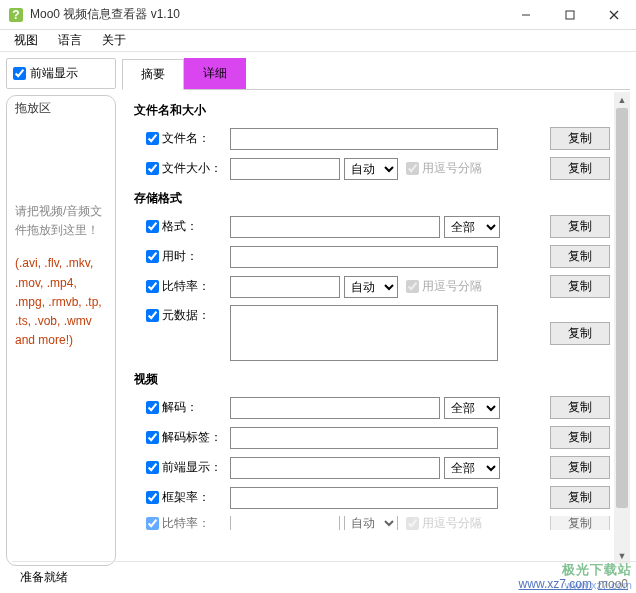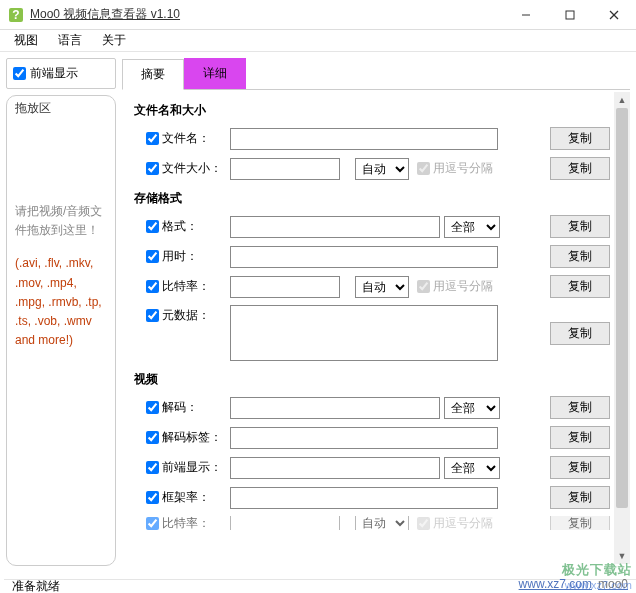--- a/index.html
+++ b/index.html
@@ -1,20 +1,20 @@
 <!DOCTYPE html>
 <html><head>
 <meta charset="utf-8">
 <style>
 * { box-sizing: border-box; margin: 0; padding: 0; font-family: "Microsoft YaHei", "SimSun", sans-serif; font-size: 12px; }
 body { background: #fff; width: 636px; height: 593px; overflow: hidden; position: relative; }
 
 .titlebar { height: 30px; display: flex; align-items: center; padding-left: 8px; border-bottom: 1px solid #ddd; }
 .titlebar .app-icon { width: 16px; height: 16px; margin-right: 6px; }
-.titlebar .title { flex: 1; font-size: 12px; color: #333; text-decoration: underline; }
+.titlebar .title { flex: 1; font-size: 12px; color: #333; }
 .titlebar .win-btn { width: 44px; height: 30px; display: flex; align-items: center; justify-content: center; color: #333; }
 
 .menubar { height: 22px; display: flex; align-items: center; padding-left: 6px; gap: 4px; border-bottom: 1px solid #e5e5e5; }
 .menubar .menu-item { padding: 2px 8px; cursor: default; }
 
 .body-area { display: flex; height: 520px; padding: 6px; gap: 6px; }
 
 .left-panel { width: 110px; display: flex; flex-direction: column; gap: 6px; }
 .front-box { border: 1px solid #ccc; border-radius: 2px; padding: 6px 6px; }
 .drop-box { border: 1px solid #ccc; border-radius: 10px; flex: 1; padding: 4px 8px; }
@@ -34,37 +34,37 @@
 .section-title { font-weight: bold; margin: 10px 0 8px 0; }
 .section-title.first { margin-top: 4px; }
 
 .row { display: flex; align-items: center; margin-bottom: 7px; gap: 4px; padding-left: 12px; }
 .row .chk-label { display: flex; align-items: center; width: 80px; gap: 3px; }
 .row .chk-label input { margin: 0; }
 .row .field { height: 22px; border: 1px solid #888; background: #fff; }
 .row .field.long { flex: 1; max-width: 268px; }
 .row .field.short { flex: 1; max-width: 110px; }
 .row select { height: 22px; border: 1px solid #888; background: #fff; padding: 0 2px; }
-.row .sel-auto { width: 54px; margin-left: 11px; }
+.row .sel-auto { width: 54px; }
 .row .sel-all { width: 56px; }
 .row .comma-chk { display: flex; align-items: center; gap: 3px; color: #aaa; margin-left: 4px; }
 .row .comma-chk input { accent-color: #aaa; }
 .row .copy-btn { width: 60px; height: 23px; border: 1px solid #b0b0b0; background: #eaeaea; margin-left: auto; margin-right: 10px; cursor: default; }
 
 .row.tall { align-items: flex-start; }
 .row.tall .chk-label { margin-top: 2px; }
 .row.tall .textarea { flex: 1; max-width: 268px; height: 56px; border: 1px solid #888; background: #fff; resize: none; }
 .row.tall .copy-btn { align-self: center; }
 
 .vscroll { position: absolute; right: 0; top: 2px; bottom: 2px; width: 16px; background: #f0f0f0; display: flex; flex-direction: column; }
 .vscroll .arrow { height: 16px; display: flex; align-items: center; justify-content: center; color: #666; font-size: 9px; }
 .vscroll .track { flex: 1; position: relative; }
 .vscroll .thumb { position: absolute; left: 2px; right: 2px; top: 0; height: 400px; background: #c8c8c8; border-radius: 2px; }
 
-.statusbar { position: absolute; left: 4px; right: 0; bottom: 0; height: 14px; display: flex; align-items: center; padding: 0 8px; border-top: 1px solid #e5e5e5; }
+.statusbar { position: absolute; left: 12px; right: 0; bottom: 0; height: 32px; display: flex; align-items: center; padding: 0 8px; border-top: 1px solid #e5e5e5; }
 .status-link { position: absolute; right: 8px; bottom: 2px; color: #5074bd; font-size: 11px; text-decoration: underline; }
 .status-link .moo { color: #777; margin-left: 6px; text-decoration: none; }
 
 .watermark { position: absolute; right: 4px; bottom: 2px; opacity: 0.55; pointer-events: none; }
 .watermark .txt { color: #1b8f3a; font-size: 13px; font-weight: bold; letter-spacing: 1px; }
 .watermark .url { color: #3a6fd8; font-size: 11px; display: block; text-align: right; }
 
 .row.cut { opacity: 0.6; overflow: hidden; height: 14px; }
 </style>
 </head>

